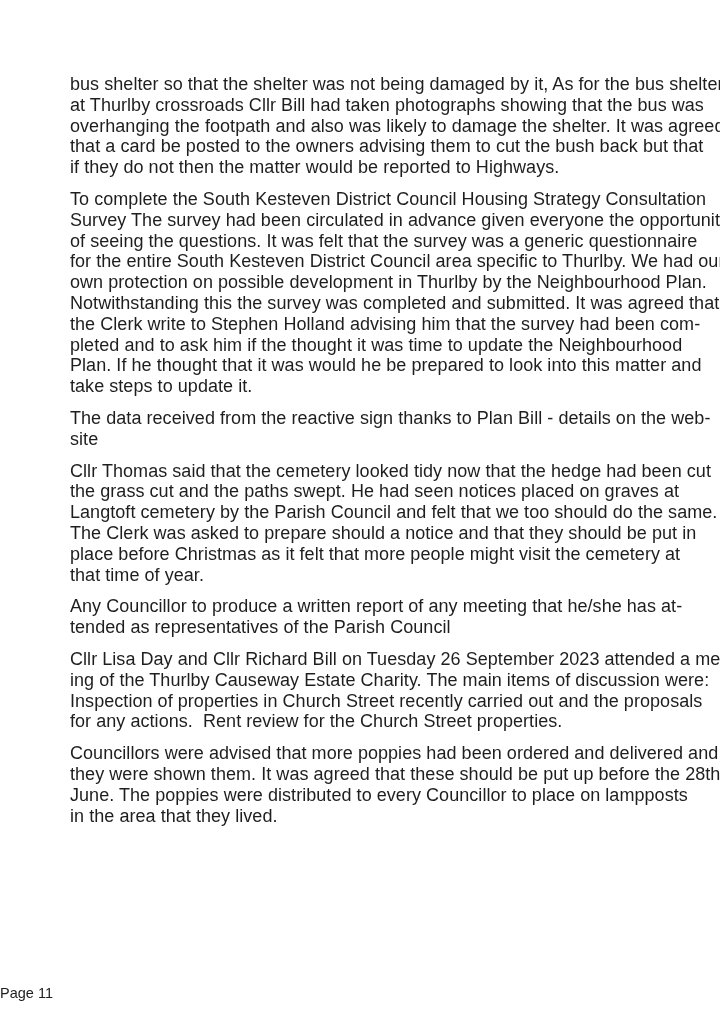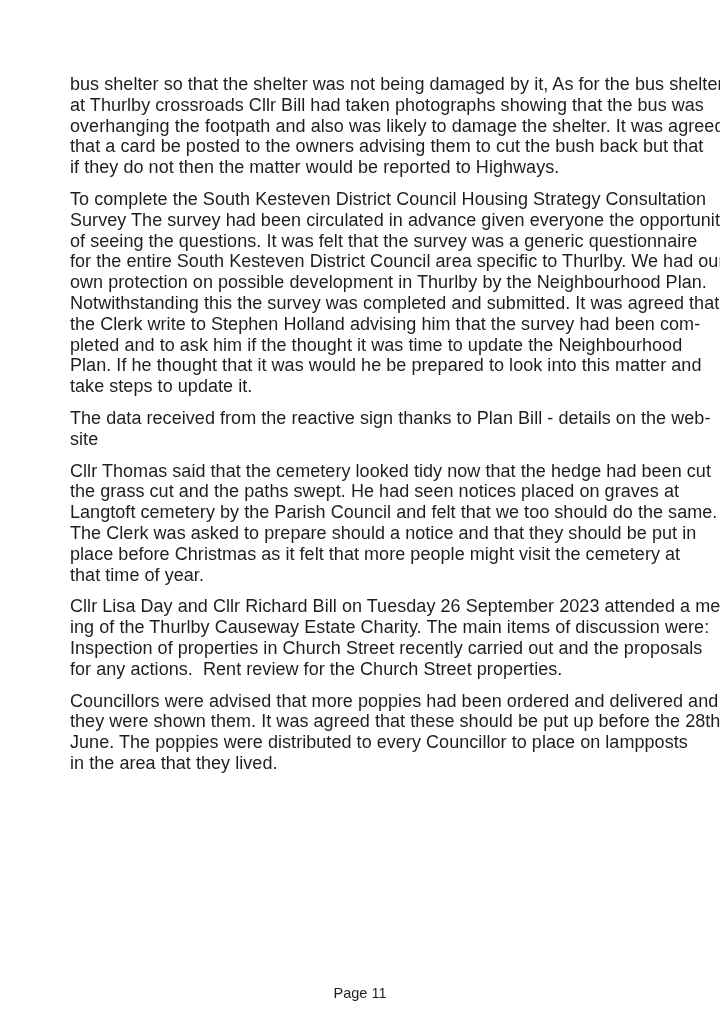--- a/index.html
+++ b/index.html
@@ -27,21 +27,21 @@
     line-height: 20.8px;
     color: #1e1e1e;
     white-space: pre;      
     letter-spacing: 0.05px;
   }
   .footer {
     position: absolute;
     left: 0;
     top: 983px;
     width: 720px;
-    text-align: center;
+    text-align: left;
     font-size: 14.5px;
     line-height: 20px;
     color: #1e1e1e;
   }
 </style>
 </head>
 <body>
 
 <div class="sheet">
   <main class="body-text">
@@ -61,20 +61,22 @@
 Plan. If he thought that it was would he be prepared to look into this matter and
 take steps to update it.</p>
     <p class="para">The data received from the reactive sign thanks to Plan Bill - details on the web-
 site</p>
     <p class="para">Cllr Thomas said that the cemetery looked tidy now that the hedge had been cut
 the grass cut and the paths swept. He had seen notices placed on graves at
 Langtoft cemetery by the Parish Council and felt that we too should do the same.
 The Clerk was asked to prepare should a notice and that they should be put in
 place before Christmas as it felt that more people might visit the cemetery at
 that time of year.</p>
+    <p class="para">Any Councillor to produce a written report of any meeting that he/she has at-
+tended as representatives of the Parish Council</p>
     <p class="para">Cllr Lisa Day and Cllr Richard Bill on Tuesday 26 September 2023 attended a meet-
 ing of the Thurlby Causeway Estate Charity. The main items of discussion were:
 Inspection of properties in Church Street recently carried out and the proposals
 for any actions.  Rent review for the Church Street properties.</p>
     <p class="para">Councillors were advised that more poppies had been ordered and delivered and
 they were shown them. It was agreed that these should be put up before the 28th
 June. The poppies were distributed to every Councillor to place on lampposts
 in the area that they lived.</p>
   </main>
   <footer class="footer">

